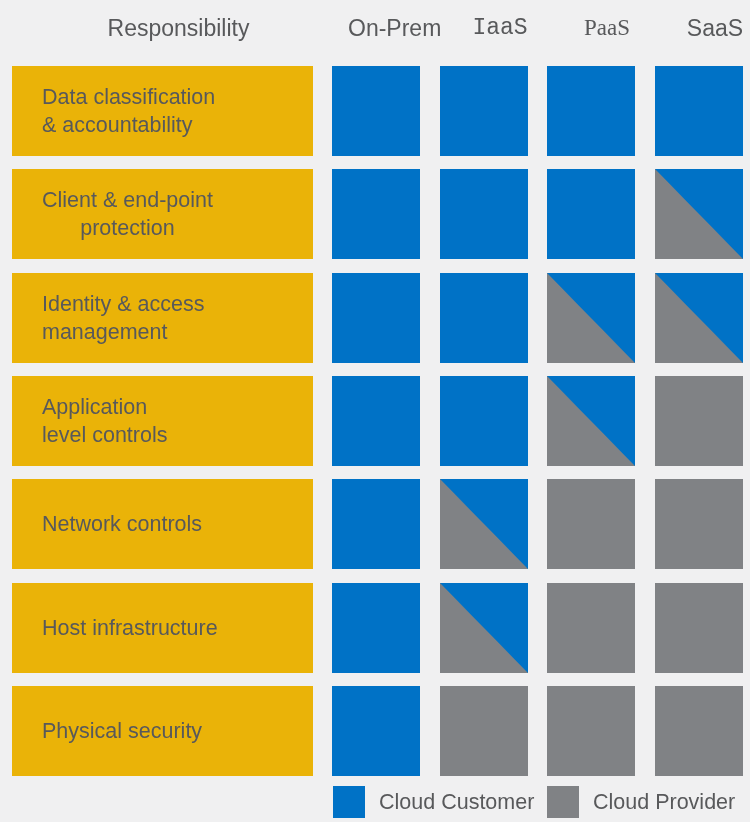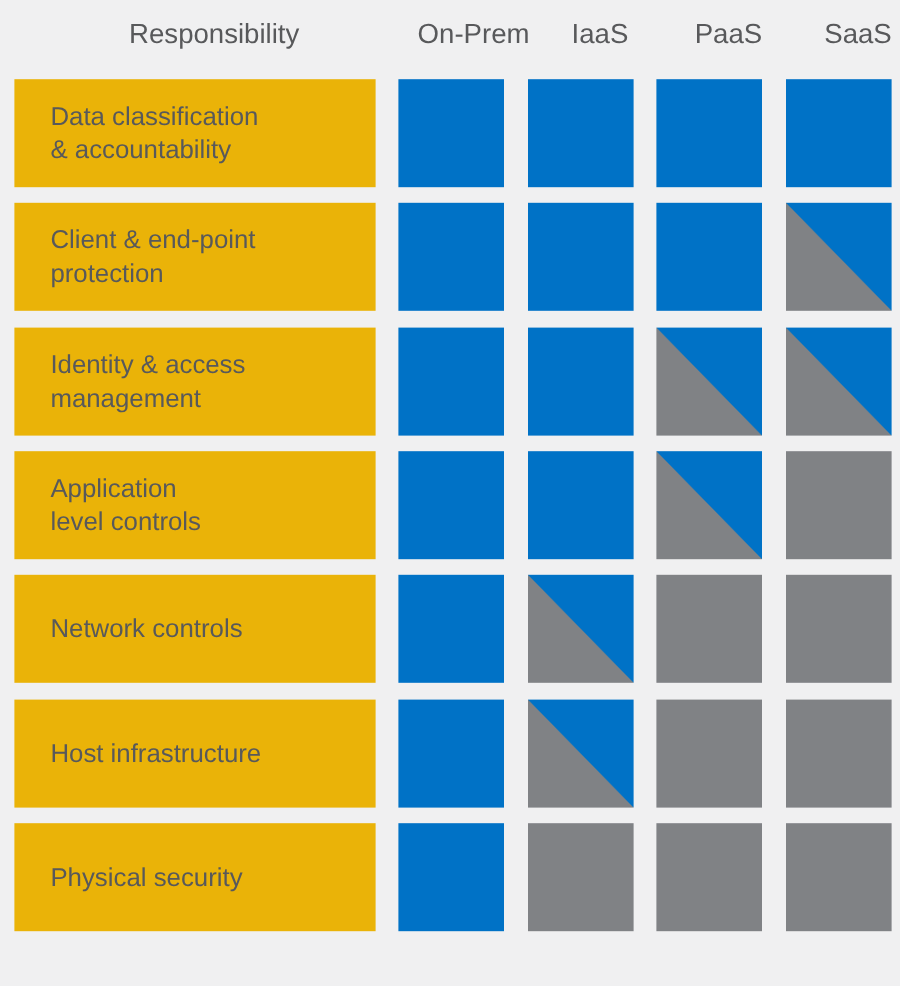--- a/index.html
+++ b/index.html
@@ -30,22 +30,22 @@
     top:0;
     height:60px;
     line-height:56px;
     font-size:23px;
     color:#58595B;
     text-align:center;
     white-space:nowrap;
   }
   .hdr-resp { left:12px;  width:301px; }
   .hdr-c0   { left:332px; width:88px; }
-  .hdr-c1   { left:440px; width:88px; }
-  .hdr-c2   { left:547px; width:88px; }
+  .hdr-c1   { left:440px; width:88px;font-family:Liberation Mono, monospace; }
+  .hdr-c2   { left:547px; width:88px;font-family:Liberation Serif, serif; }
   .hdr-c3   { left:655px; width:88px; }
 
   
   .row-label {
     position:absolute;
     left:12px;
     width:301px;
     height:90px;
     background:#eab308;
     display:flex;
@@ -119,21 +119,21 @@
 
   <div id="rows-container">
       <div class="row-label" style="top: 66px;">
         <div class="row-label-text">Data classification
 &amp; accountability</div>
       </div>
       <div class="cell customer" style="top: 66px; left: 332px;"></div>
       <div class="cell customer" style="top: 66px; left: 440px;"></div>
       <div class="cell customer" style="top: 66px; left: 547px;"></div>
       <div class="cell customer" style="top: 66px; left: 655px;"></div>
-      <div class="row-label" style="top: 169px;">
+      <div class="row-label" style="top: 169px; text-align: center;">
         <div class="row-label-text">Client &amp; end-point
 protection</div>
       </div>
       <div class="cell customer" style="top: 169px; left: 332px;"></div>
       <div class="cell customer" style="top: 169px; left: 440px;"></div>
       <div class="cell customer" style="top: 169px; left: 547px;"></div>
       <div class="cell split" style="top: 169px; left: 655px;"></div>
       <div class="row-label" style="top: 273px;">
         <div class="row-label-text">Identity &amp; access
 management</div>
@@ -166,14 +166,24 @@
       <div class="cell provider" style="top: 583px; left: 655px;"></div>
       <div class="row-label" style="top: 686px;">
         <div class="row-label-text">Physical security</div>
       </div>
       <div class="cell customer" style="top: 686px; left: 332px;"></div>
       <div class="cell provider" style="top: 686px; left: 440px;"></div>
       <div class="cell provider" style="top: 686px; left: 547px;"></div>
       <div class="cell provider" style="top: 686px; left: 655px;"></div>
     </div>
 
+  <div class="legend">
+    <div class="legend-item legend-customer">
+      <span class="legend-swatch customer"></span>
+      <span class="legend-text">Cloud Customer</span>
+    </div>
+    <div class="legend-item legend-provider">
+      <span class="legend-swatch provider"></span>
+      <span class="legend-text">Cloud Provider</span>
+    </div>
+  </div>
 
 </div>
 
 </body></html>

